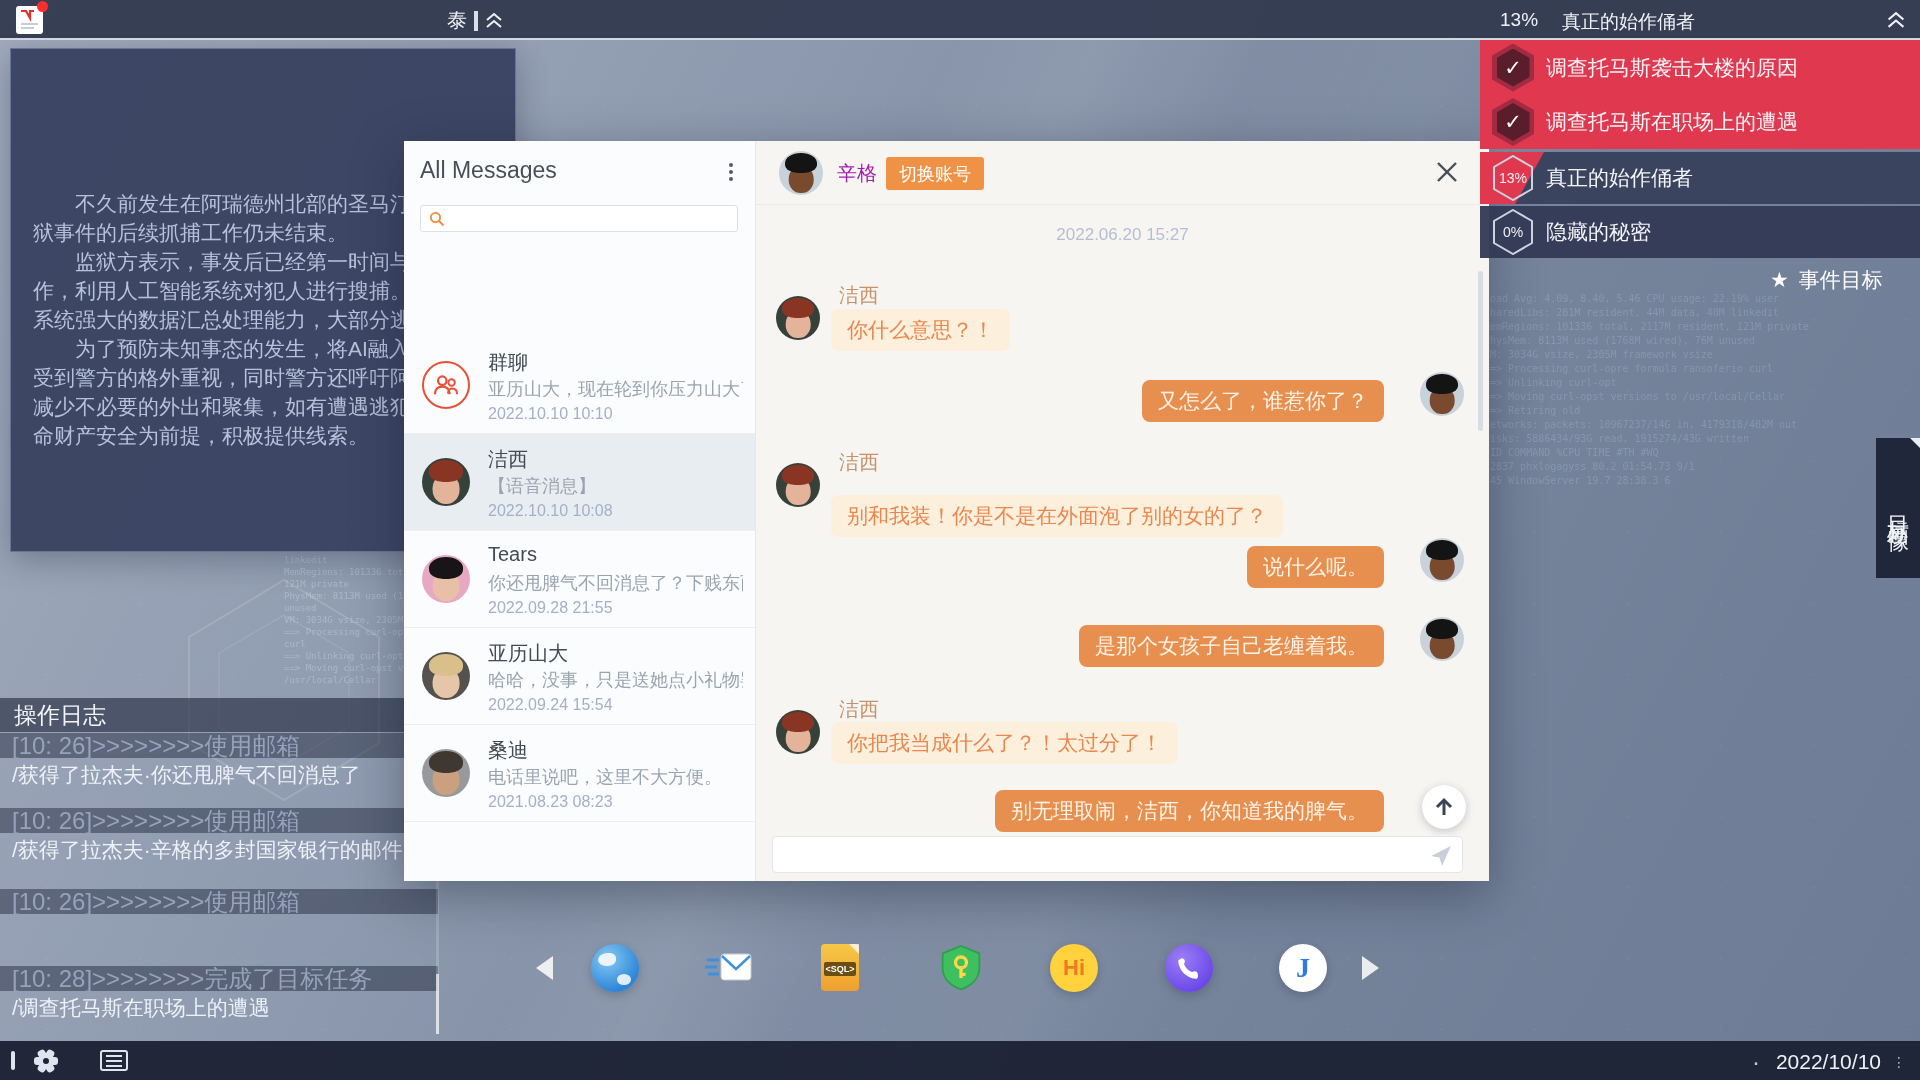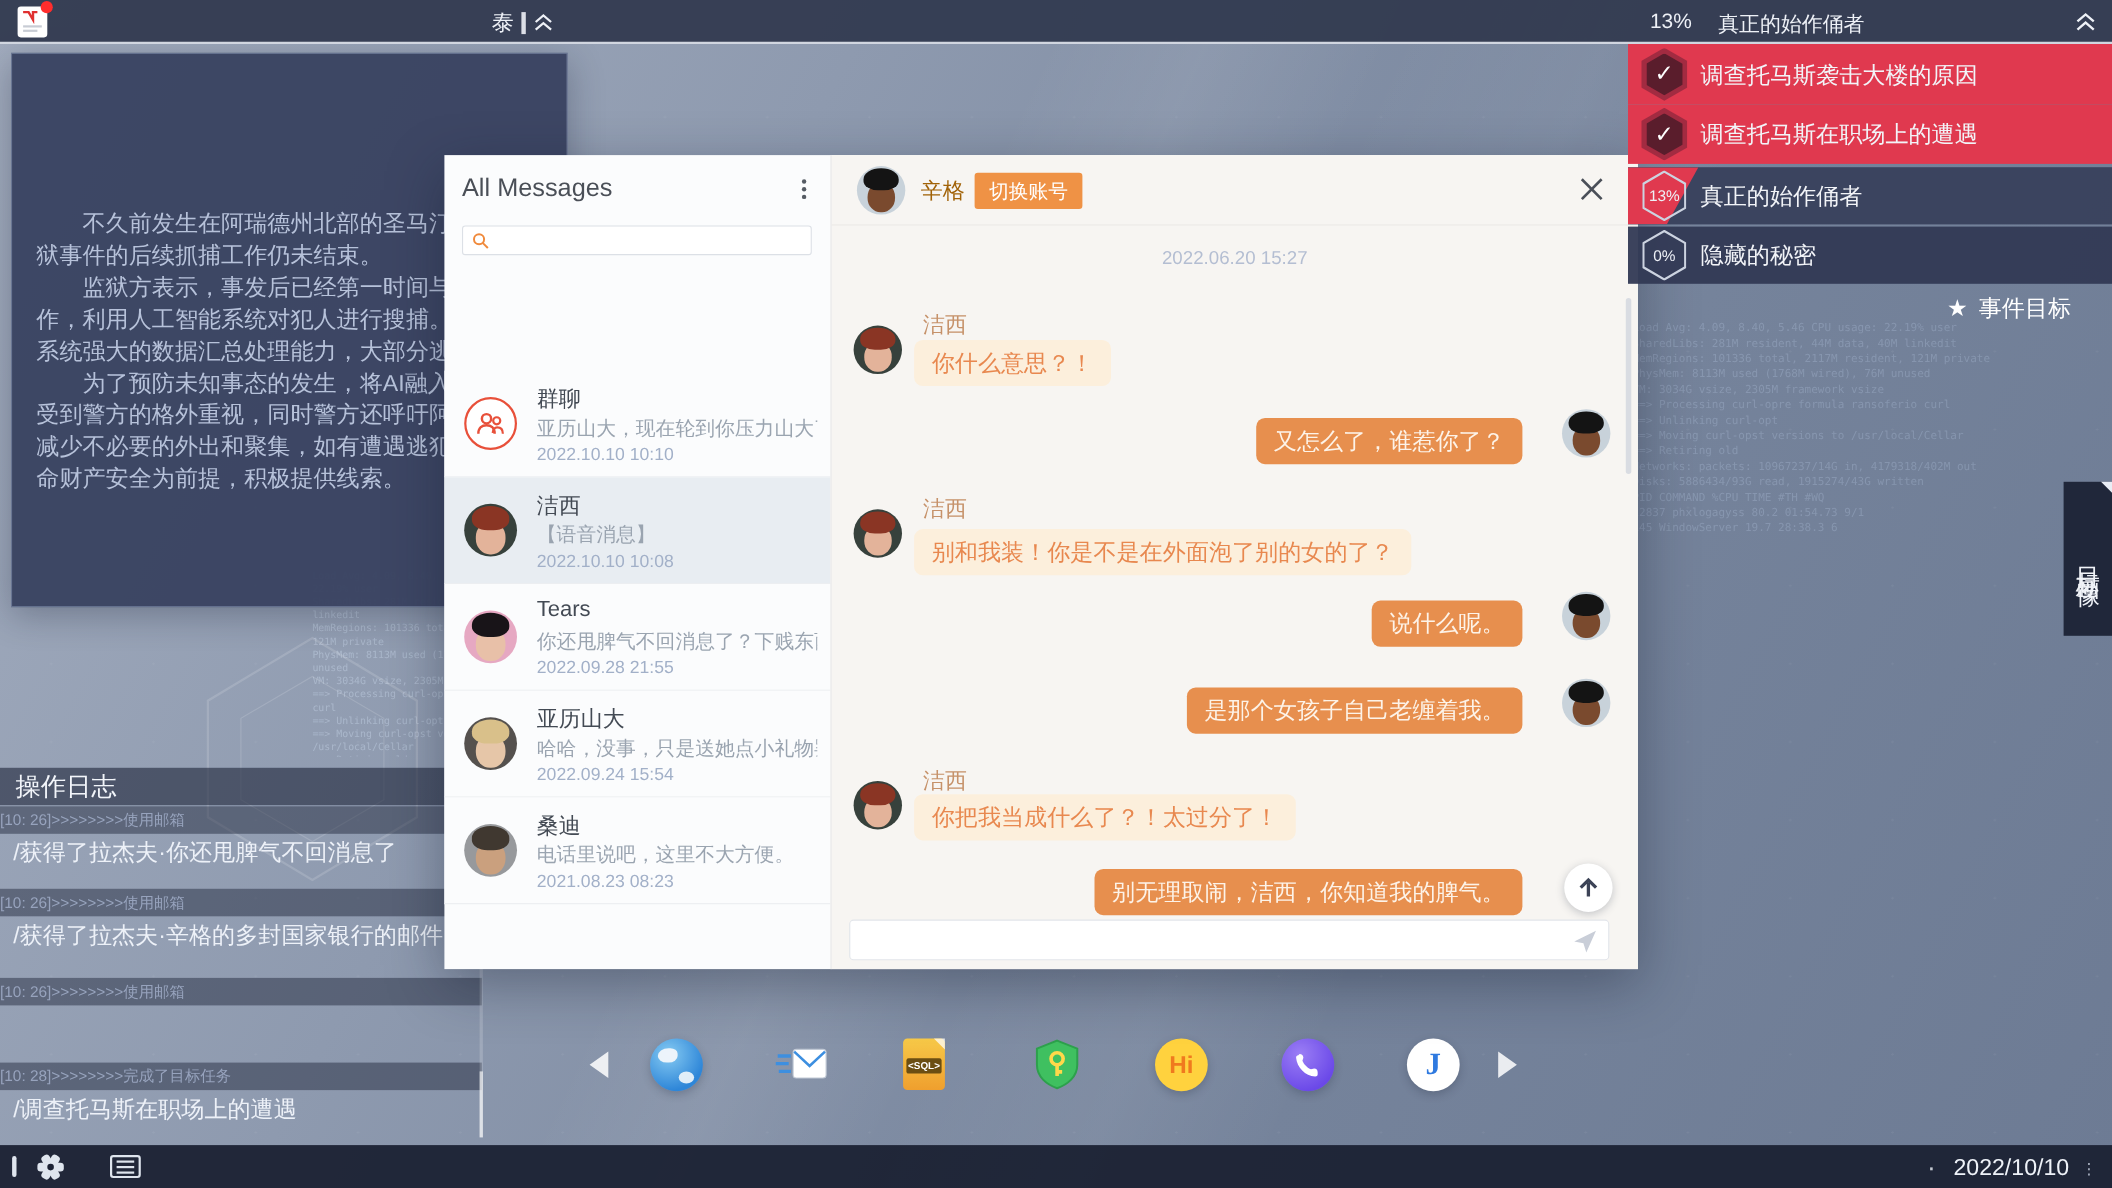--- a/index.html
+++ b/index.html
@@ -69,21 +69,21 @@
   .manhead::before{content:"";position:absolute;top:-2px;left:-2px;right:-2px;height:18px;background:#191a1c;border-radius:50% 50% 20% 20%}
   .num66{position:absolute;right:26px;top:18px;color:#32352e;font-weight:bold;font-size:30px;letter-spacing:2px}
   .art{position:absolute;left:22px;top:140px;width:474px;color:#b7c2da;font-size:21px;line-height:29px}
   .art div{white-space:nowrap}
   .art .ind{text-indent:2em}
 
   
   .loghead{position:absolute;left:0;top:698px;width:438px;height:34px;background:rgba(24,31,52,.58);
     color:#f2f5fa;font-size:23px;line-height:34px;padding-left:14px;z-index:9}
   .logentry{position:absolute;left:0;width:438px;z-index:8}
-  .logentry .ts{height:25px;line-height:25px;background:rgba(24,31,52,.45);color:#97a3bd;font-size:14px;padding-left:0;white-space:nowrap;overflow:hidden}
+  .logentry .ts{height:25px;line-height:25px;background:rgba(24,31,52,.45);color:#97a3bd;font-size:24px;padding-left:12px;white-space:nowrap;overflow:hidden}
   .logentry .tx{margin-top:3px;color:#edf1f8;font-size:21px;padding-left:12px;white-space:nowrap;overflow:hidden}
   .le1{top:733px}.le2{top:808px}.le3{top:889px}.le4{top:966px}
   .logscroll{position:absolute;left:436px;top:734px;width:3px;height:300px;background:rgba(255,255,255,.18);z-index:9}
   .logscroll .thumb{position:absolute;left:0;top:240px;width:3px;height:60px;background:rgba(255,255,255,.65)}
 
   
   .win{position:absolute;left:404px;top:141px;width:1085px;height:740px;background:#fbfcfd;
     box-shadow:0 14px 48px rgba(18,26,46,.38);z-index:20}
   .list{position:absolute;left:0;top:0;width:351px;height:100%}
   .list-title{position:absolute;left:16px;top:16px;font-size:23px;color:#4a4f57}
@@ -107,21 +107,21 @@
   .av-jessie{background:#37413c}.av-jessie .face{background:#e3b39a}.av-jessie .hair{background:#8a3524}
   .av-tears{background:#e6a8c2}.av-tears .face{background:#e8c0a8}.av-tears .hair{background:#181418}
   .av-alex{background:#55514e}.av-alex .face{background:#e6c6a8}.av-alex .hair{background:#d9c08a}
   .av-sandy{background:#97999c}.av-sandy .face{background:#caa07e}.av-sandy .hair{background:#403830}
   .av-singh{background:#c8d2da}.av-singh .face{background:#7a4a2e}.av-singh .hair{background:#141414}
   .gricon{position:absolute;left:18px;top:24px;width:48px;height:48px;border-radius:50%;background:#fff;border:2px solid #e8503a;display:flex;align-items:center;justify-content:center}
 
   .chatpane{position:absolute;left:351px;top:0;right:0;height:100%;background:#f7f5f2;border-left:1px solid #e8e8ea}
   .chathead{position:absolute;left:0;right:0;top:0;height:64px;border-bottom:1px solid #eceae6}
   .chathead .av{left:23px;top:10px;width:44px;height:44px}
-  .peer{position:absolute;left:81px;top:19px;font-size:20px;color:#a16207}
+  .peer{position:absolute;left:81px;top:19px;font-size:20px;color:#a21caf}
   .switchbtn{position:absolute;left:130px;top:16px;width:98px;height:33px;background:#ef9245;border:none;border-radius:3px;
     color:#fff;font-size:18px;font-family:Liberation Serif, serif;cursor:pointer}
   .closebtn{position:absolute;right:28px;top:18px;width:28px;height:28px;background:none;border:none;cursor:pointer}
   .datesep{position:absolute;left:50%;transform:translateX(-50%);top:84px;font-size:17px;color:#b4bed2;white-space:nowrap}
   .msg-av{position:absolute;width:44px;height:44px}
   .msg-av.l{left:20px}.msg-av.r{right:25px}
   .mname{position:absolute;left:83px;font-size:20px;color:#c6926a;white-space:nowrap}
   .bub{position:absolute;padding:7px 16px;font-size:21px;border-radius:8px;white-space:nowrap}
   .bub.in{left:75px;background:#fcefdc;color:#e8884f}
   .bub.out{right:105px;background:#e78f4e;color:#fdf3e8}
@@ -415,21 +415,21 @@
           <i class="hair"></i>
           <i class="face"></i>
         </span>
       <div class="bub out" style="top:239px">又怎么了，谁惹你了？</div>
 
       <div class="mname" style="top:308px">洁西</div>
       <span class="av av-jessie msg-av l" style="top:322px">
           <i class="hair"></i>
           <i class="face"></i>
         </span>
-      <div class="bub in" style="top:340px">别和我装！你是不是在外面泡了别的女的了？</div>
+      <div class="bub in" style="top:354px">别和我装！你是不是在外面泡了别的女的了？</div>
 
       <span class="av av-singh msg-av r" style="top:397px">
           <i class="hair"></i>
           <i class="face"></i>
         </span>
       <div class="bub out" style="top:405px">说什么呢。</div>
 
       <span class="av av-singh msg-av r" style="top:476px">
           <i class="hair"></i>
           <i class="face"></i>

